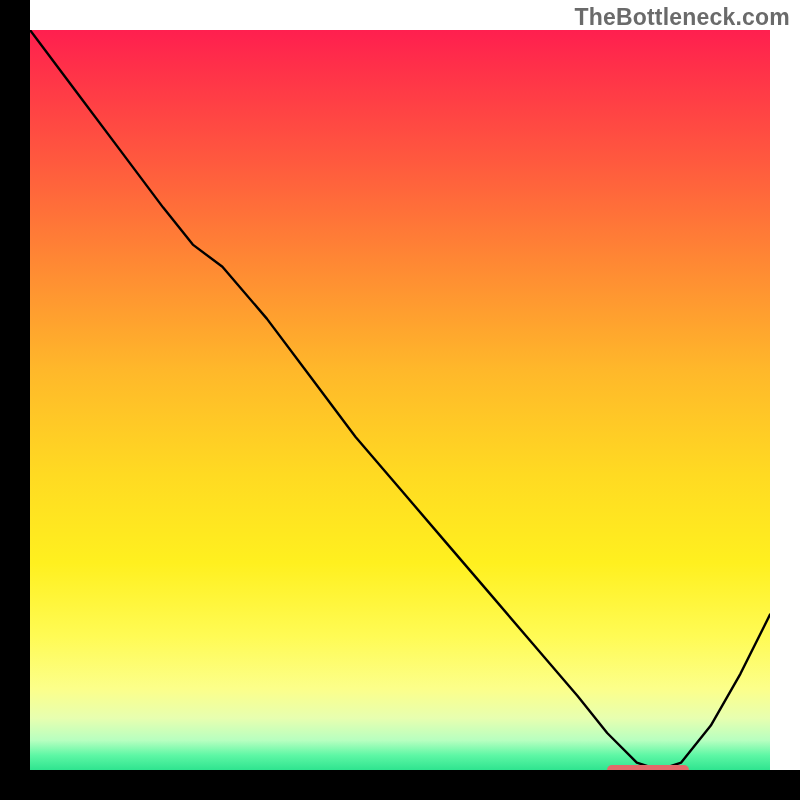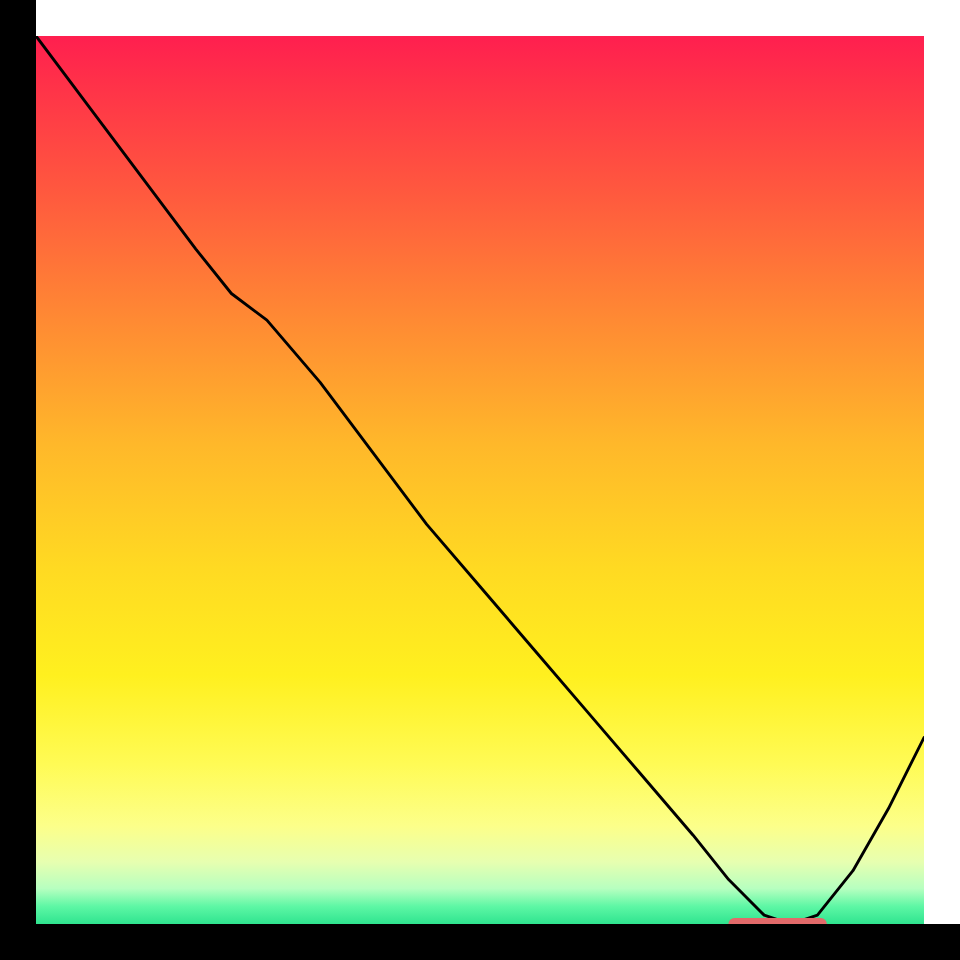--- a/index.html
+++ b/index.html
@@ -81,20 +81,21 @@
     bottom: 0;
     width: 800px;
     height: 30px;
   }
 </style>
 </head>
 <body>
 
 <div class="container">
 
+  <div class="watermark">TheBottleneck.com</div>
 
   <div class="plot-area">
     <div class="gradient"></div>
 
     <svg class="curve" viewBox="0 0 740 740" preserveAspectRatio="none">
       <path id="curve-path" fill="none" stroke="#000000" stroke-width="2.4" stroke-linejoin="round" stroke-linecap="round" d="M 0.0 0.0 L 44.4 59.2 L 88.8 118.4 L 133.2 177.6 L 162.8 214.6 L 192.4 236.8 L 236.8 288.6 L 281.2 347.8 L 325.6 407.0 L 370.0 458.8 L 414.4 510.6 L 458.8 562.4 L 503.2 614.2 L 547.6 666.0 L 577.2 703.0 L 606.8 732.6 L 629.0 740.0 L 651.2 732.6 L 680.8 695.6 L 710.4 643.8 L 740.0 584.6"></path>
     </svg>
 
     <div id="opt-marker" class="marker" style="left: 577.2px; width: 81.4px; top: 735px; background: rgb(226, 106, 106);"></div>
   </div>

